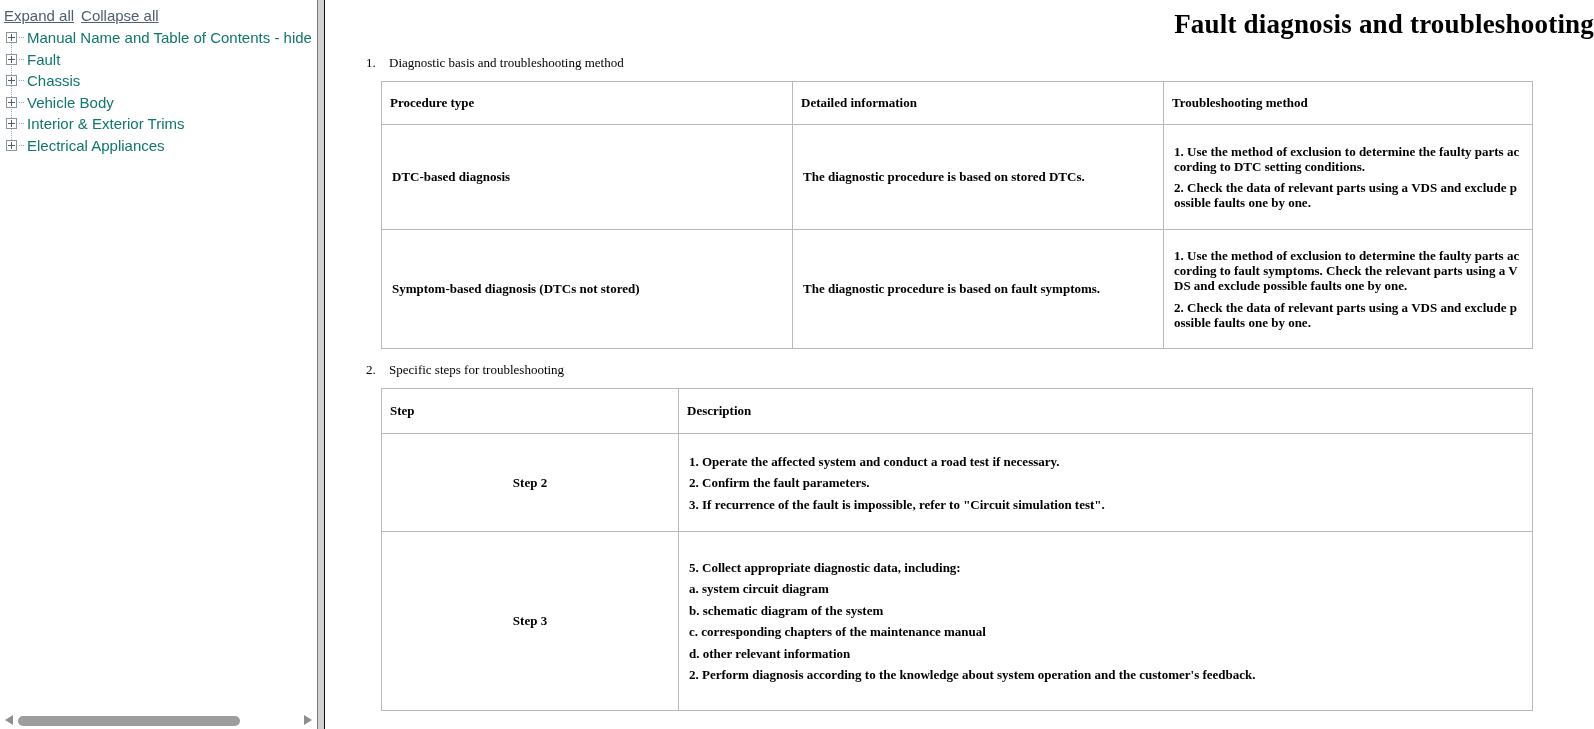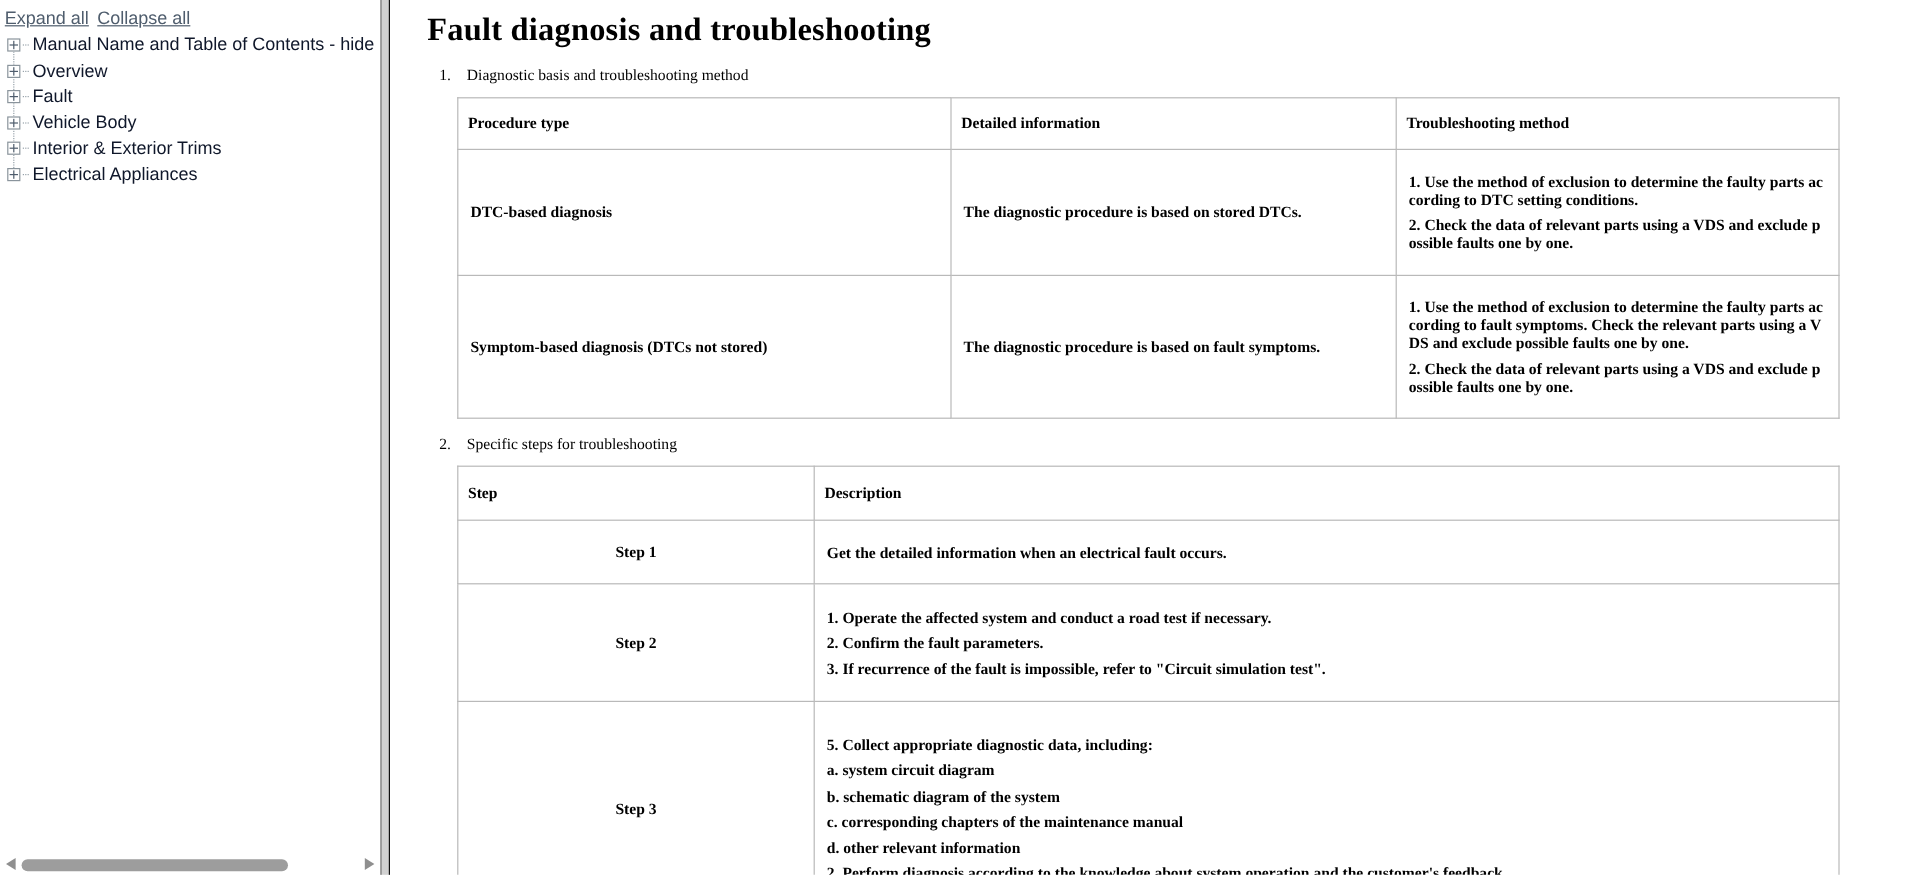--- a/index.html
+++ b/index.html
@@ -7,21 +7,21 @@
   body {
     width:1594px; height:729px; overflow:hidden; background:#fff;
     font-family:"Liberation Sans", sans-serif; position:relative;
   }
 
   
   .sidebar { position:absolute; left:0; top:0; width:341px; height:729px; background:#fff; overflow:hidden; }
   .sidebar-links { margin:7px 0 3px 4px; font-size:15px; white-space:nowrap; }
   .sidebar-links a { color:#4f5d6d; text-decoration:underline; margin-right:7px; cursor:pointer; }
   .tree { margin:2px 0 0 6px; }
-  .tree-item { position:relative; display:flex; align-items:center; height:21.5px; color:#0f172a; font-size:15px; white-space:nowrap; cursor:pointer; }
+  .tree-item { position:relative; display:flex; align-items:center; height:21.5px; color:#0f766e; font-size:15px; white-space:nowrap; cursor:pointer; }
   .tree-item:not(:first-child)::before {
     content:""; position:absolute; left:5px; top:-6px; height:11px;
     border-left:1px dotted #97a2aa; z-index:0;
   }
   .plus-box { position:relative; width:11px; height:11px; border:1px solid #8a949c; background:#fff; margin-right:2px; flex:none; z-index:1; }
   .plus-box::before { content:""; position:absolute; left:1px; right:1px; top:4px; height:1px; background:#4f5d6d; }
   .plus-box::after  { content:""; position:absolute; top:1px; bottom:1px; left:4px; width:1px; background:#4f5d6d; }
   .tree-dash { width:5px; height:1px; border-top:1px dotted #97a2aa; margin-right:3px; flex:none; }
 
   
@@ -31,21 +31,21 @@
   .hs-arrow.right { right:5px; border-left:8px solid #8f8f8f; }
   .hs-thumb { position:absolute; left:18px; top:3.5px; width:222px; height:10px; background:#9d9d9d; border-radius:5px; cursor:pointer; }
 
   
   .splitter { position:absolute; left:317px; top:0; width:8px; height:729px; background:#d1d1d1;
     border-left:1px solid #777; border-right:1px solid #111; cursor:col-resize; }
 
   
   .main { position:absolute; left:325px; top:0; width:1269px; height:729px; overflow:hidden;
     padding-left:31px; font-family:"Liberation Serif", serif; color:#000; background:#fff; }
-  .page-title { font-size:27px; font-weight:bold; margin:9px 0 15px 0; letter-spacing:0.2px; }
+  .page-title { font-size:27px; font-weight:bold; margin:9px 0 15px 0; letter-spacing:0.2px;text-align:right; }
   .section-head { display:flex; font-size:13px; margin:0 0 10px 10px; }
   .section-head .num { width:23px; flex:none; }
   .section-head.second { margin-top:13px; }
 
   table { border-collapse:collapse; margin-left:25px; width:1151px; table-layout:fixed; background:#fff; }
   th, td { border:1px solid #b9b9b9; font-size:13px; vertical-align:middle; }
   th { font-weight:bold; text-align:left; padding:13px 8px; }
   td { padding:12px 10px; text-align:left;font-weight:bold; }
   td p { margin:6.5px 0; line-height:15px; }
   td.center { text-align:center; }
@@ -67,26 +67,26 @@
   </div>
   <div class="tree" id="tree">
       <div class="tree-item">
         <span class="plus-box"></span>
         <span class="tree-dash"></span>
         <span>Manual Name and Table of Contents - hide</span>
       </div>
       <div class="tree-item">
         <span class="plus-box"></span>
         <span class="tree-dash"></span>
-        <span>Overview</span>
+        <span>Fault</span>
       </div>
       <div class="tree-item">
         <span class="plus-box"></span>
         <span class="tree-dash"></span>
-        <span>Fault</span>
+        <span>Chassis</span>
       </div>
       <div class="tree-item">
         <span class="plus-box"></span>
         <span class="tree-dash"></span>
         <span>Vehicle Body</span>
       </div>
       <div class="tree-item">
         <span class="plus-box"></span>
         <span class="tree-dash"></span>
         <span>Interior &amp; Exterior Trims</span>
@@ -158,26 +158,20 @@
         <col style="width:297px">
         <col style="width:854px">
       </colgroup>
     <thead id="t2-head">
         <tr>
           <th>Step</th>
           <th>Description</th>
         </tr>
       </thead>
     <tbody id="t2-body">
-        <tr class="body-row-0">
-          <td class="center">Step 1</td>
-          <td>
-            <p>Get the detailed information when an electrical fault occurs.</p>
-          </td>
-        </tr>
         <tr class="body-row-1">
           <td class="center">Step 2</td>
           <td>
             <p>1. Operate the affected system and conduct a road test if necessary.</p>
             <p>2. Confirm the fault parameters.</p>
             <p>3. If recurrence of the fault is impossible, refer to "Circuit simulation test".</p>
           </td>
         </tr>
         <tr class="body-row-2">
           <td class="center">Step 3</td>

